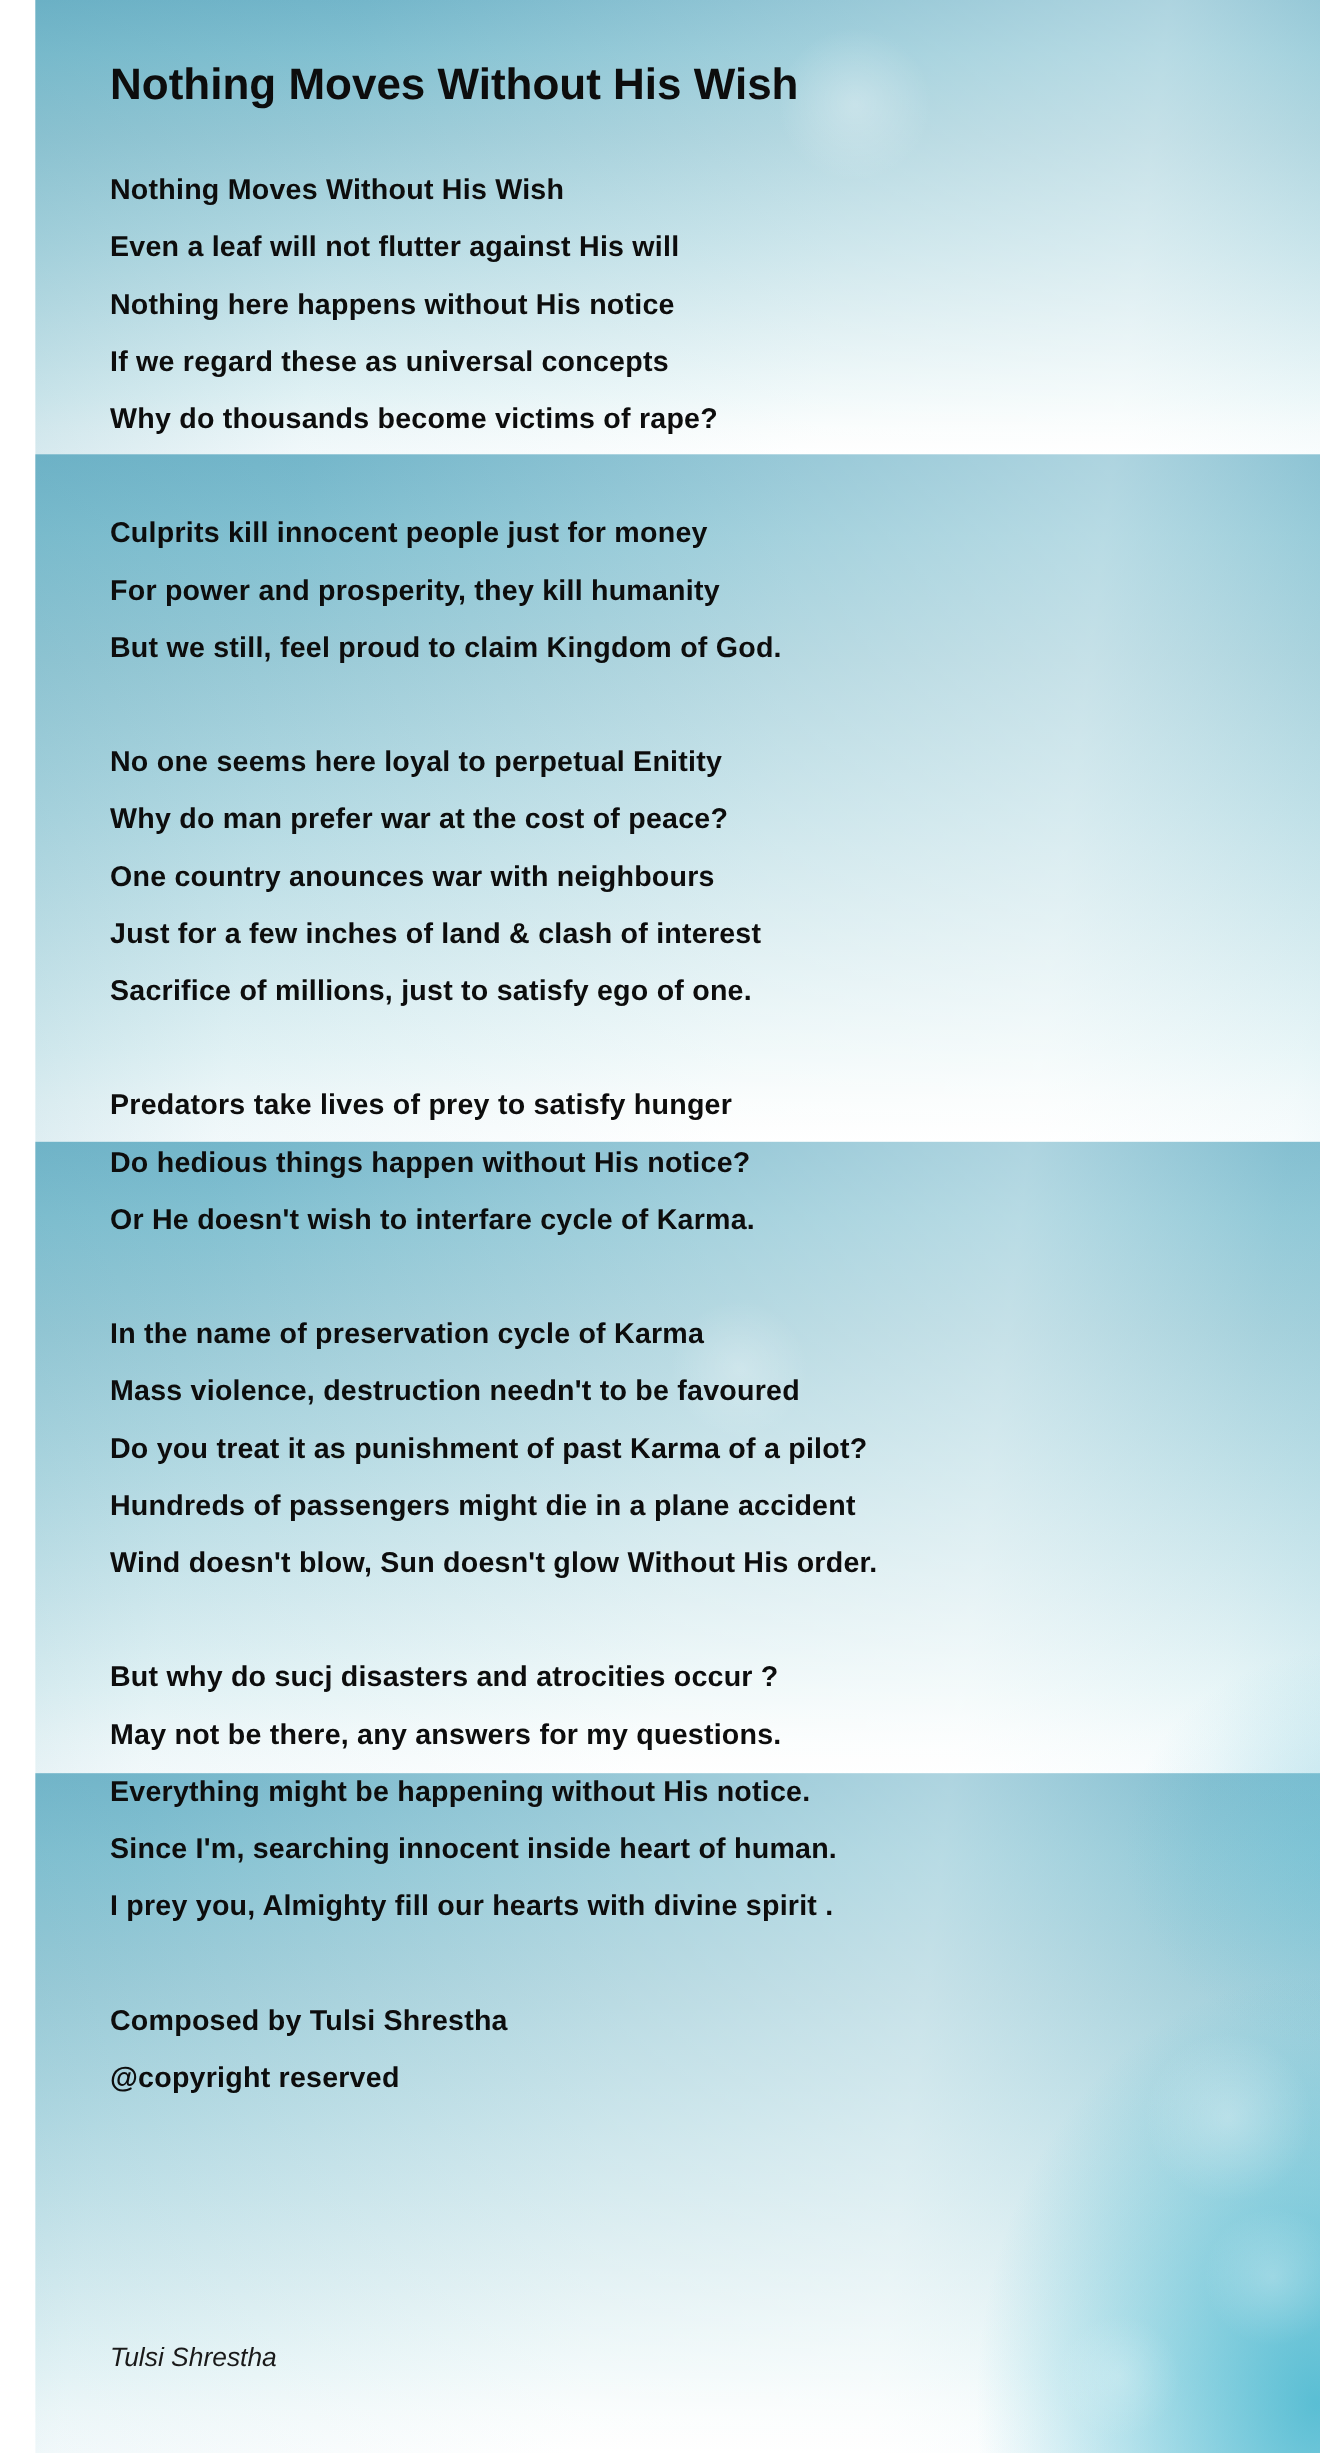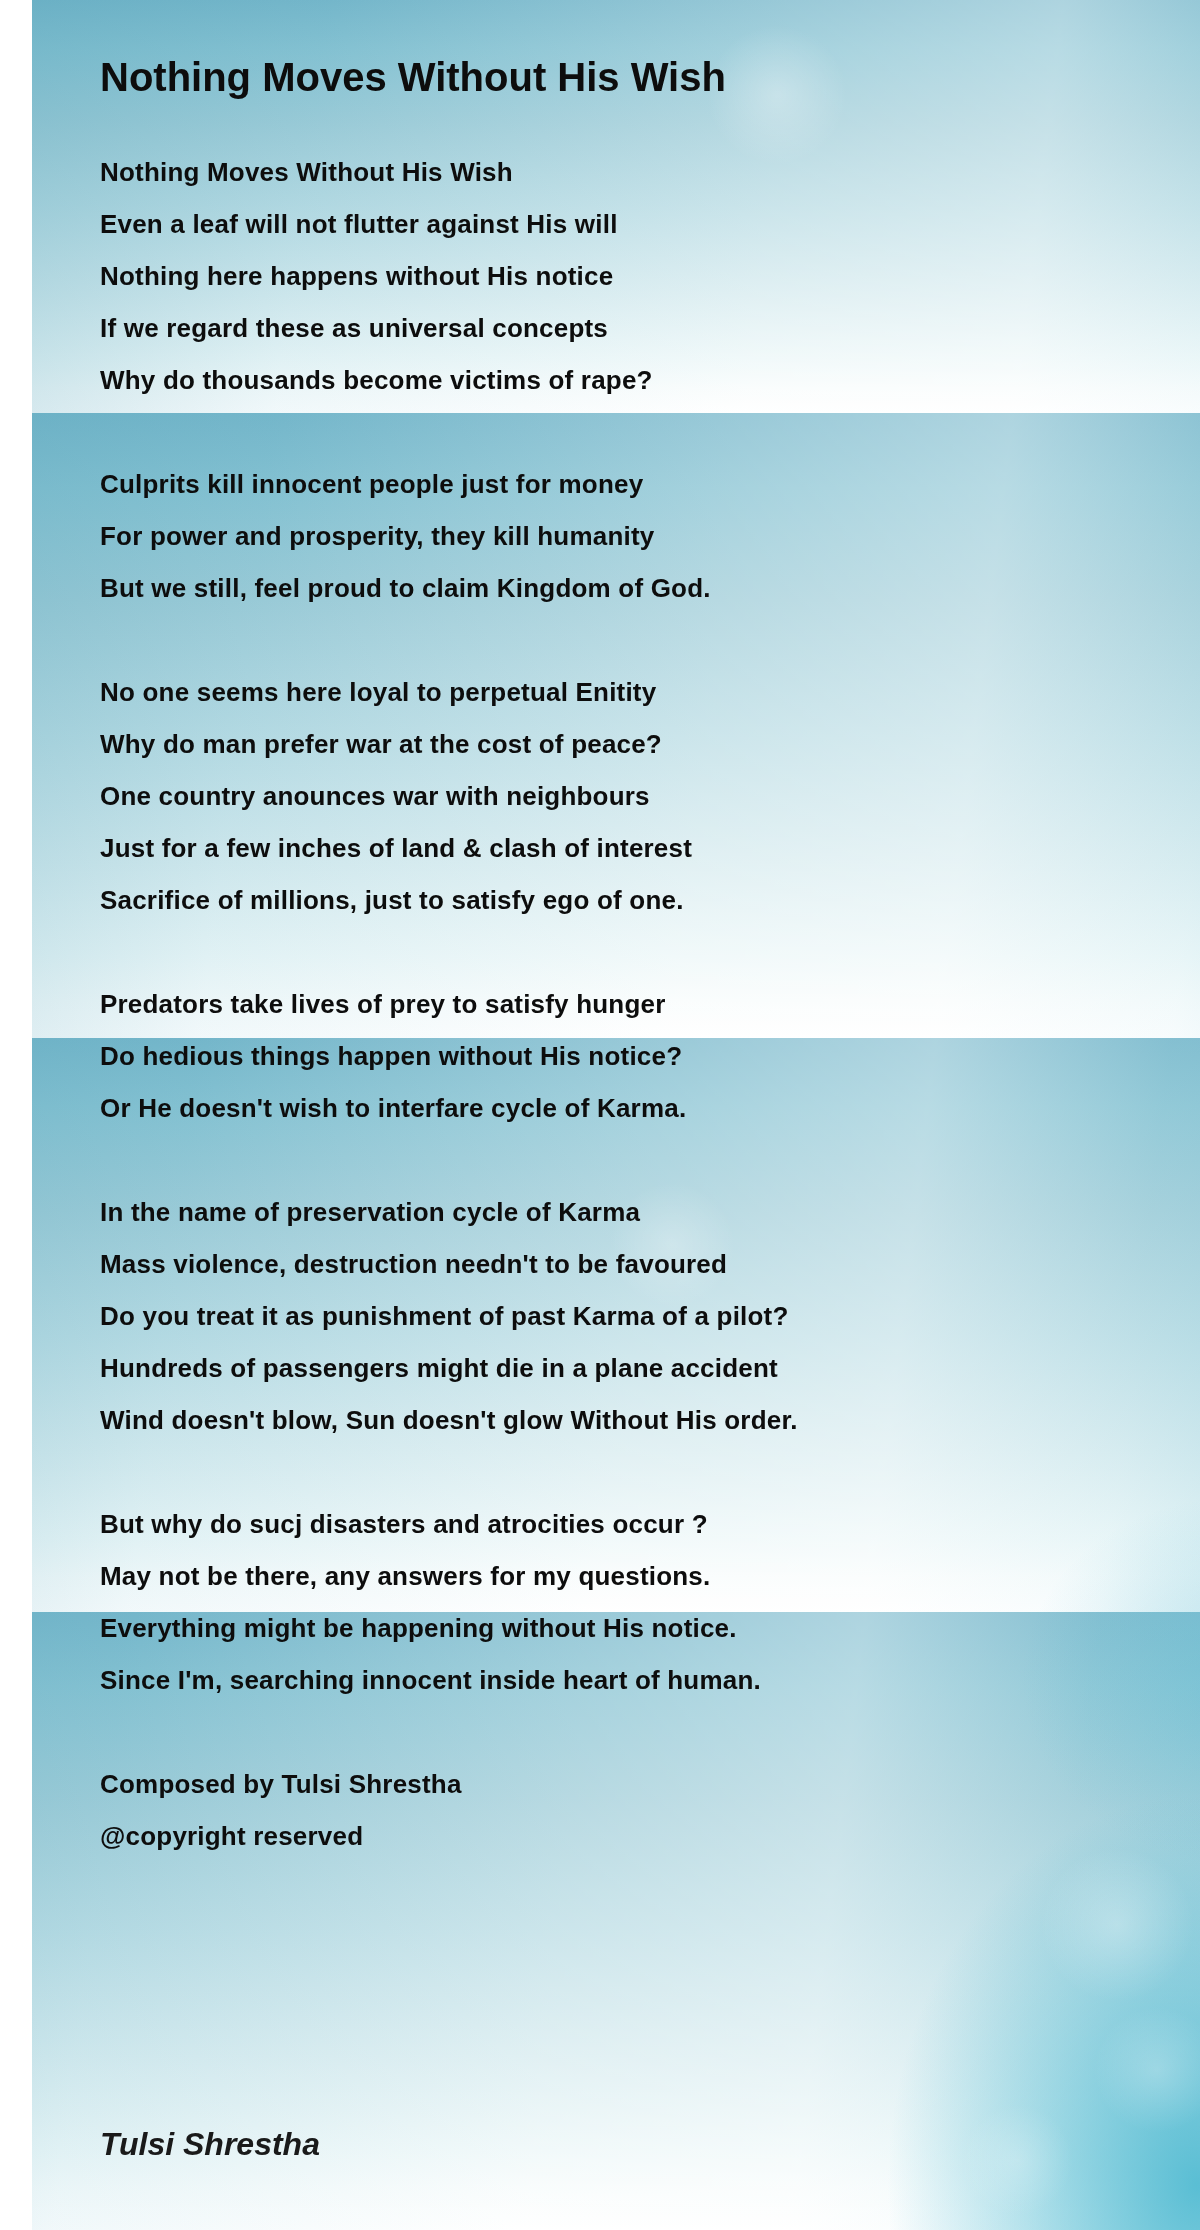--- a/index.html
+++ b/index.html
@@ -50,21 +50,21 @@
     position:absolute;z-index:2;
     top:146px;left:68px;right:60px;
     font-size:26px;font-weight:bold;
     letter-spacing:0.2px;
   }
   .stanza{margin:0 0 52px 0;}
   .line{height:52px;line-height:52px;white-space:nowrap;}
   .signature{
     position:absolute;z-index:2;
     top:2122px;left:68px;
-    font-size:32px;font-style:italic;font-weight:bold;
+    font-size:24px;font-style:italic;font-weight:normal;
     line-height:44px;color:#1a1a1a;
   }
 </style>
 </head>
 <body>
 
 <div class="page">
 
   <div class="bg">
     <div class="bg-tile t1"></div>
@@ -112,20 +112,21 @@
       <div class="line">Do you treat it as punishment of past Karma of a pilot?</div>
       <div class="line">Hundreds of passengers might die in a plane accident</div>
       <div class="line">Wind doesn't blow, Sun doesn't glow Without His order.</div>
     </div>
 
     <div class="stanza">
       <div class="line">But why do sucj disasters and atrocities occur ?</div>
       <div class="line">May not be there, any answers for my questions.</div>
       <div class="line">Everything might be happening without His notice.</div>
       <div class="line">Since I'm, searching innocent inside heart of human.</div>
+      <div class="line">I prey you, Almighty fill our hearts with divine spirit .</div>
     </div>
 
     <div class="stanza">
       <div class="line">Composed by Tulsi Shrestha</div>
       <div class="line">@copyright reserved</div>
     </div>
 
   </div>
 
   <div class="signature">Tulsi Shrestha</div>

